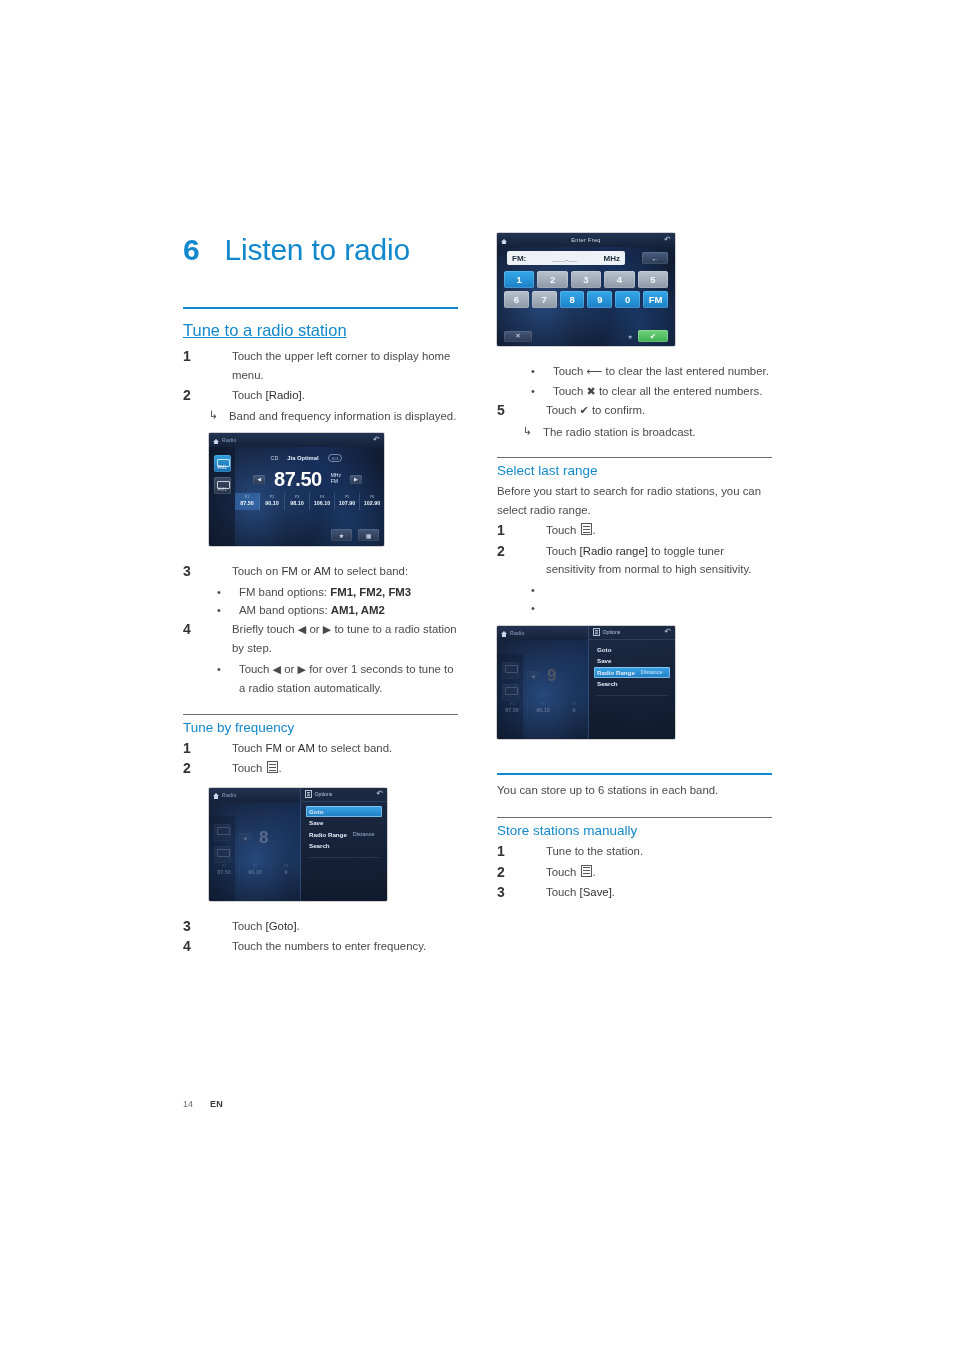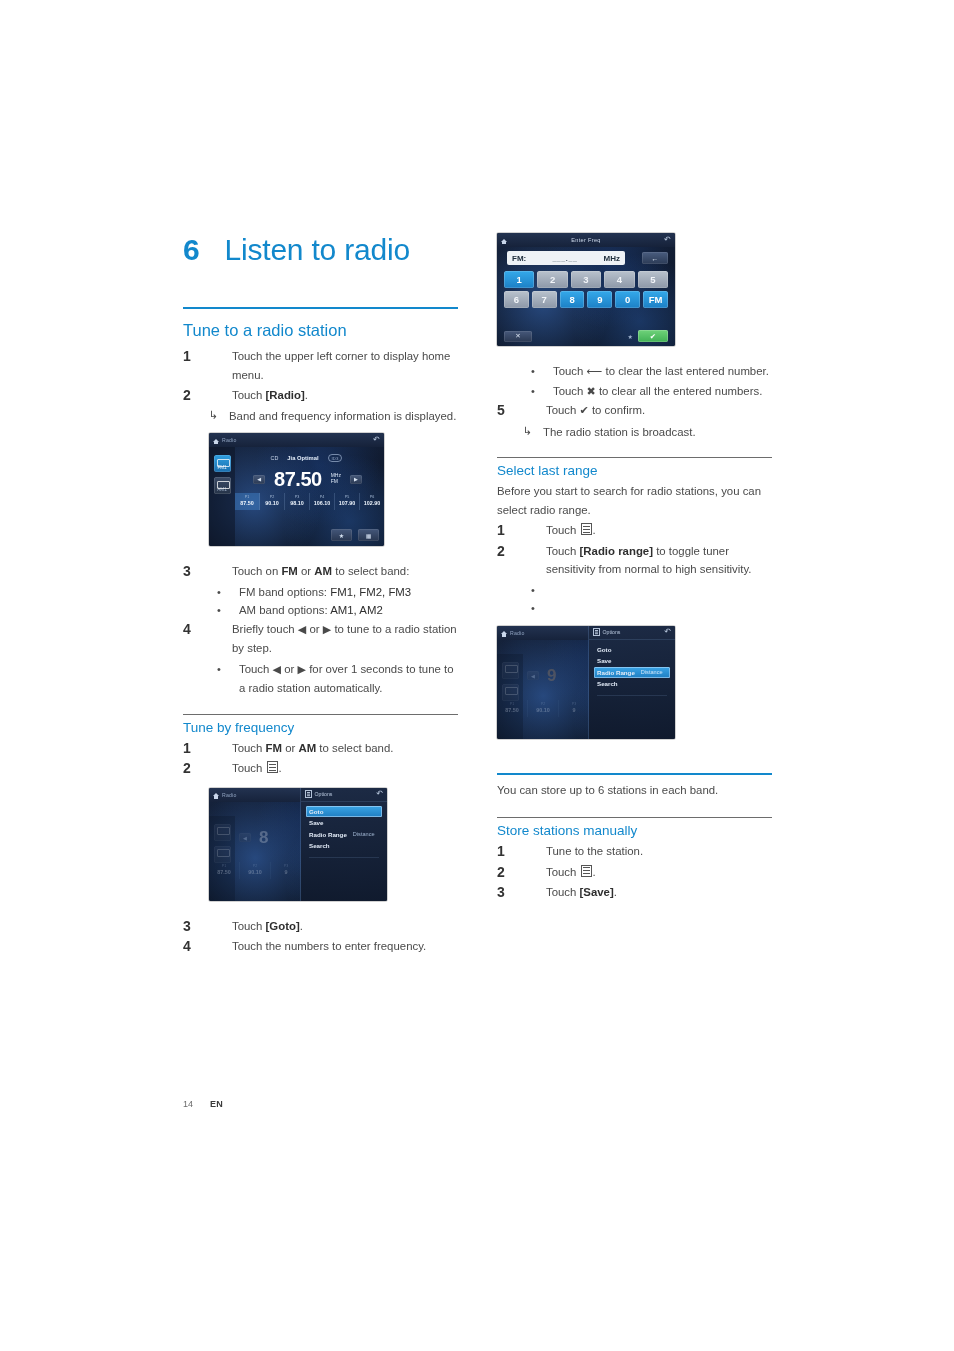--- a/index.html
+++ b/index.html
@@ -51,20 +51,21 @@
   .h1-rule {
     border-top: 2.2px solid #1288cc;
     margin: 0 0 6px 0;
   }
   .h1 {
     color: #1288cc;
     font-size: 16.5px;
     font-weight: 400;
     margin: 12px 0 7px 0;
     letter-spacing: 0px;
+    text-decoration: underline;
   }
   .h2-rule {
     border-top: 1.2px solid #6d6d6d;
     margin: 0 0 5px 0;
   }
   .h2 {
     color: #1288cc;
     font-size: 13.5px;
     font-weight: 500;
     margin: 0 0 4px 0;
@@ -83,21 +84,21 @@
     color: #333;
     line-height: 18.5px;
   }
   .step-body {
     flex: 1;
     font-size: 11.4px;
     line-height: 18.5px;
     color: #4a4a4a;
     margin-left: 23px;
   }
-  .step-body b { color: #2f2f2f; font-weight: 700; }
+  .step-body b { color: #2f2f2f; font-weight: 400; }
 
   
   .result {
     display: flex;
     margin: 0 0 0 0;
     font-size: 11.4px;
     line-height: 18.5px;
     color: #4a4a4a;
   }
   .result .arrow {
@@ -114,21 +115,21 @@
     color: #4a4a4a;
   }
   .bullet .dot {
     width: 30px;
     flex: 0 0 30px;
     text-align: left;
     padding-left: 8px;
     box-sizing: border-box;
     font-size: 11px;
   }
-  .bullet b { color: #2f2f2f; font-weight: 400; margin-top: 14px; }
+  .bullet b { color: #2f2f2f; font-weight: 700; margin-top: 14px; }
   .indent-block { padding-left: 26px; }
   .para {
     font-size: 11.4px;
     line-height: 18.5px;
     color: #4a4a4a;
     margin: 0 0 2px 0;
   }
   .gap-s { height: 8px; }
   .gap-m { height: 16px; }
   .gap-xl { height: 34px; }

